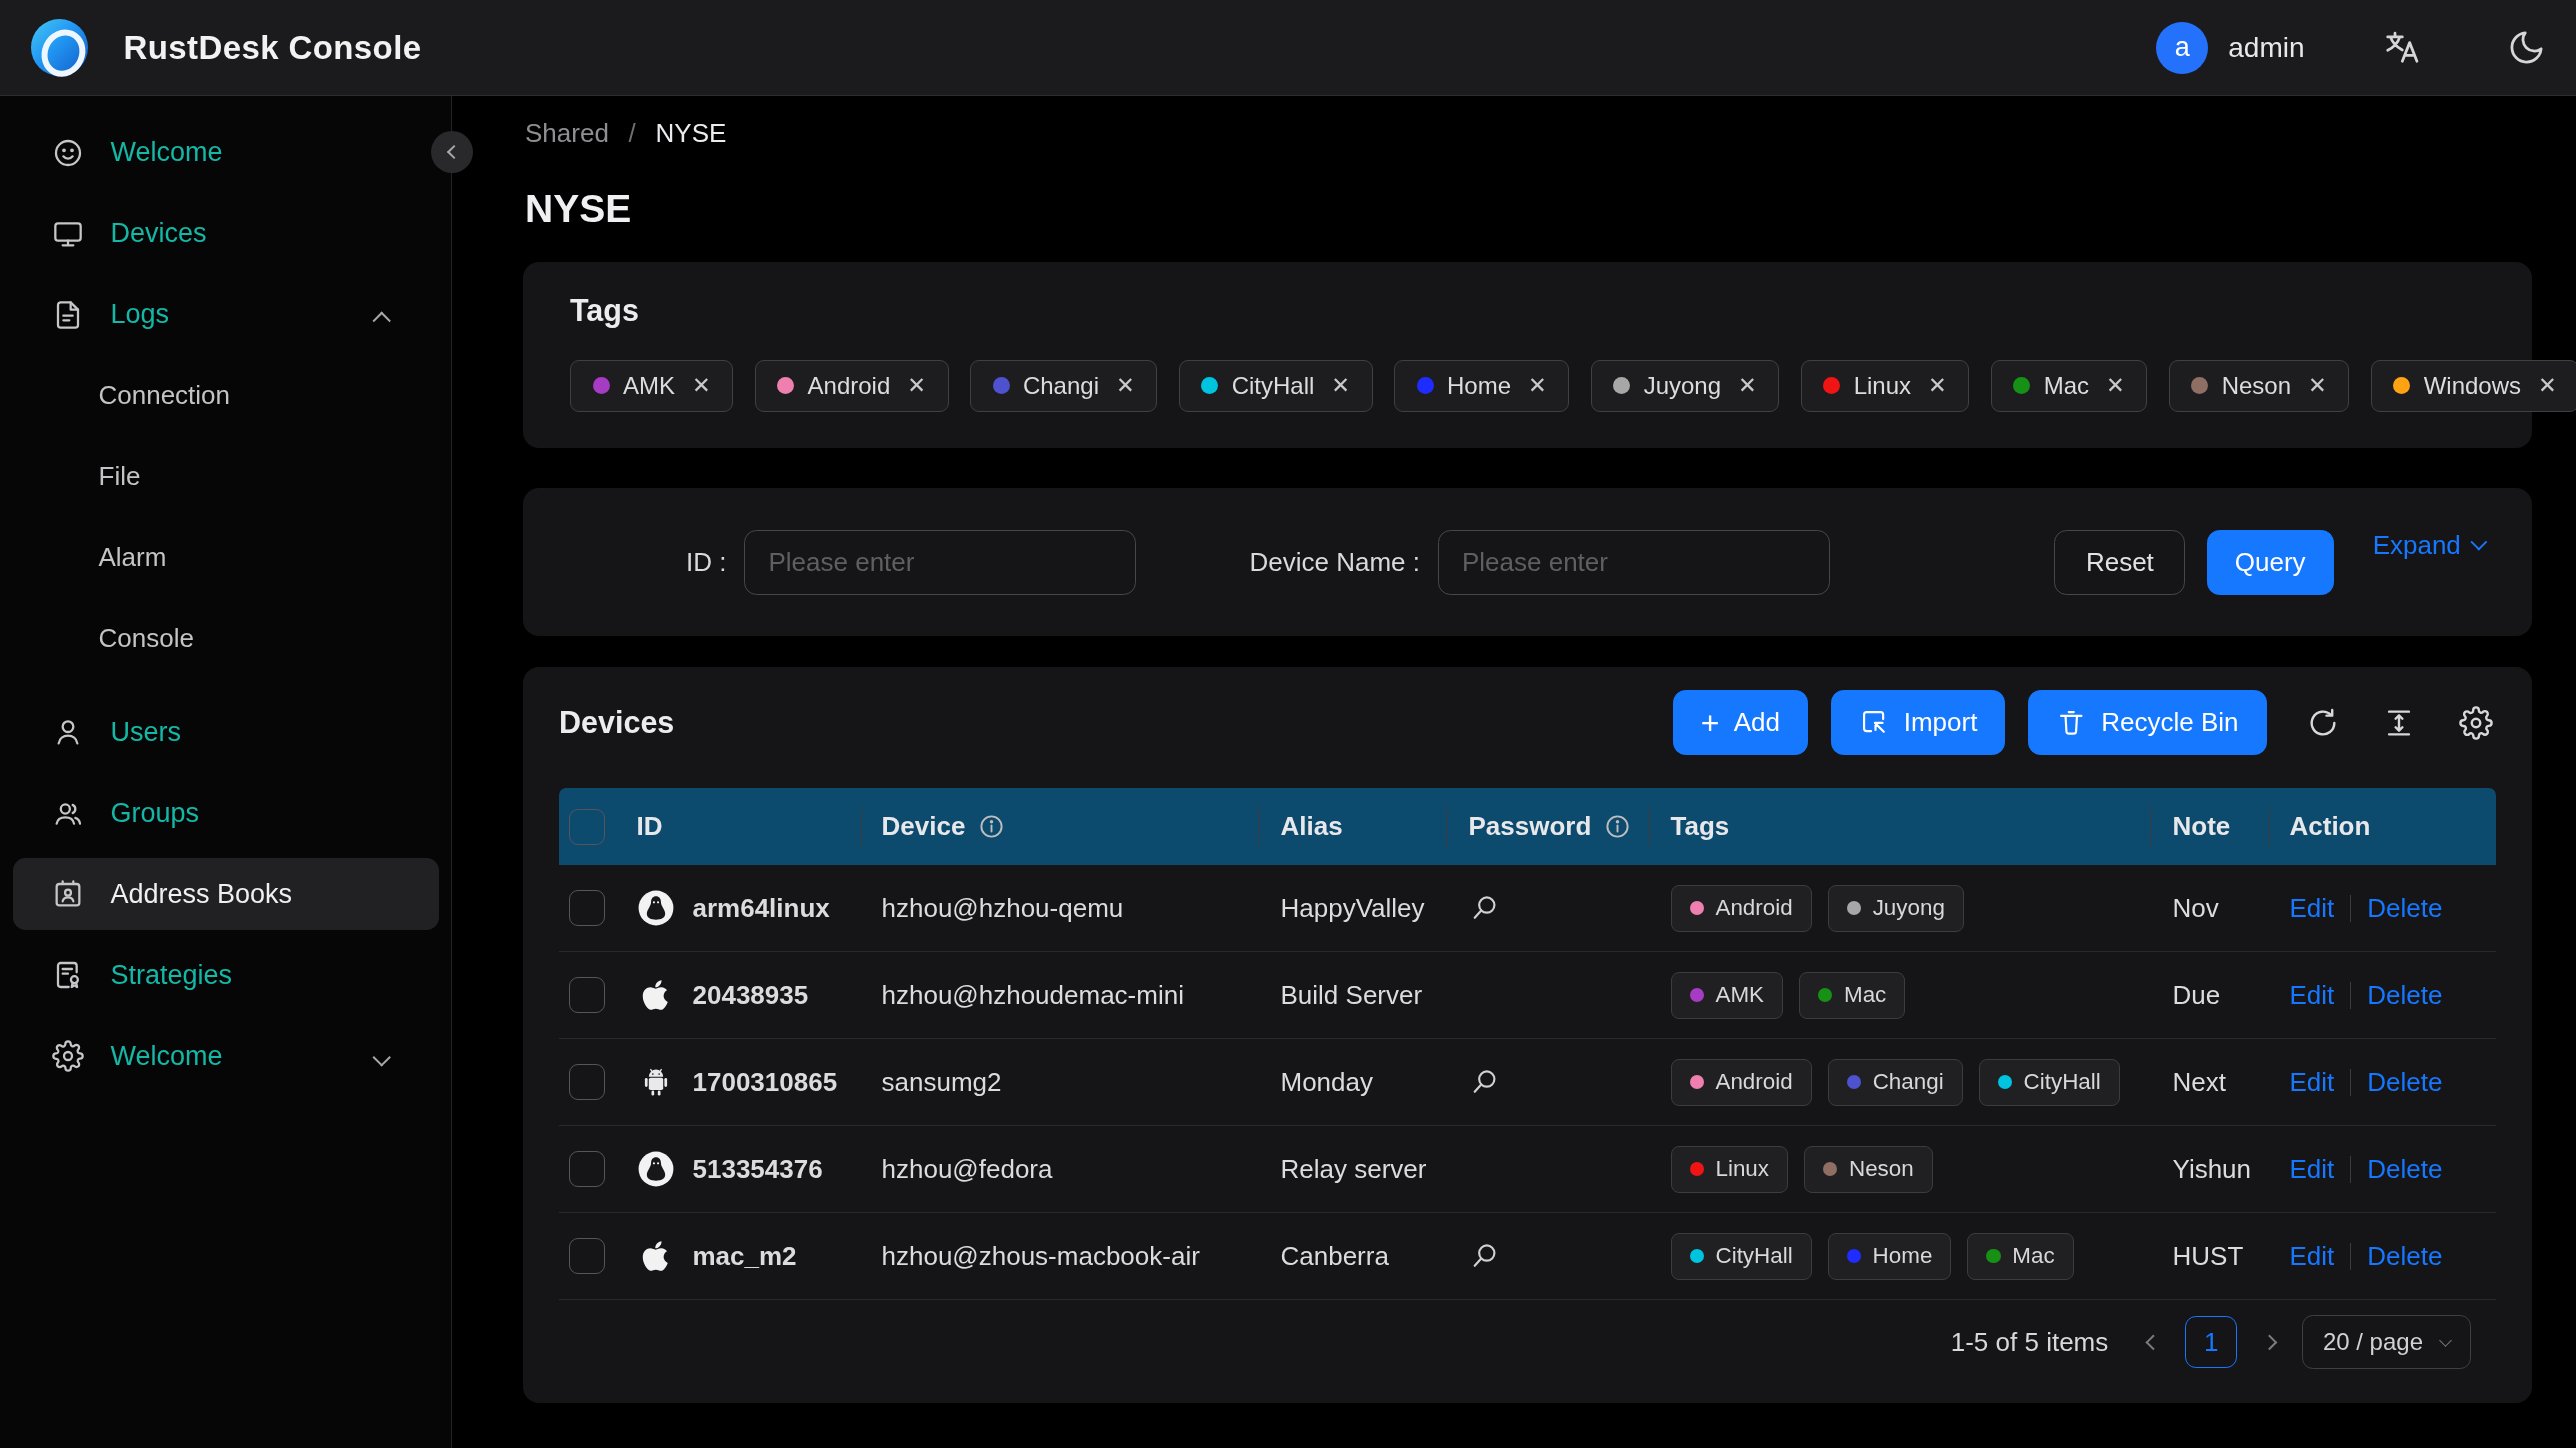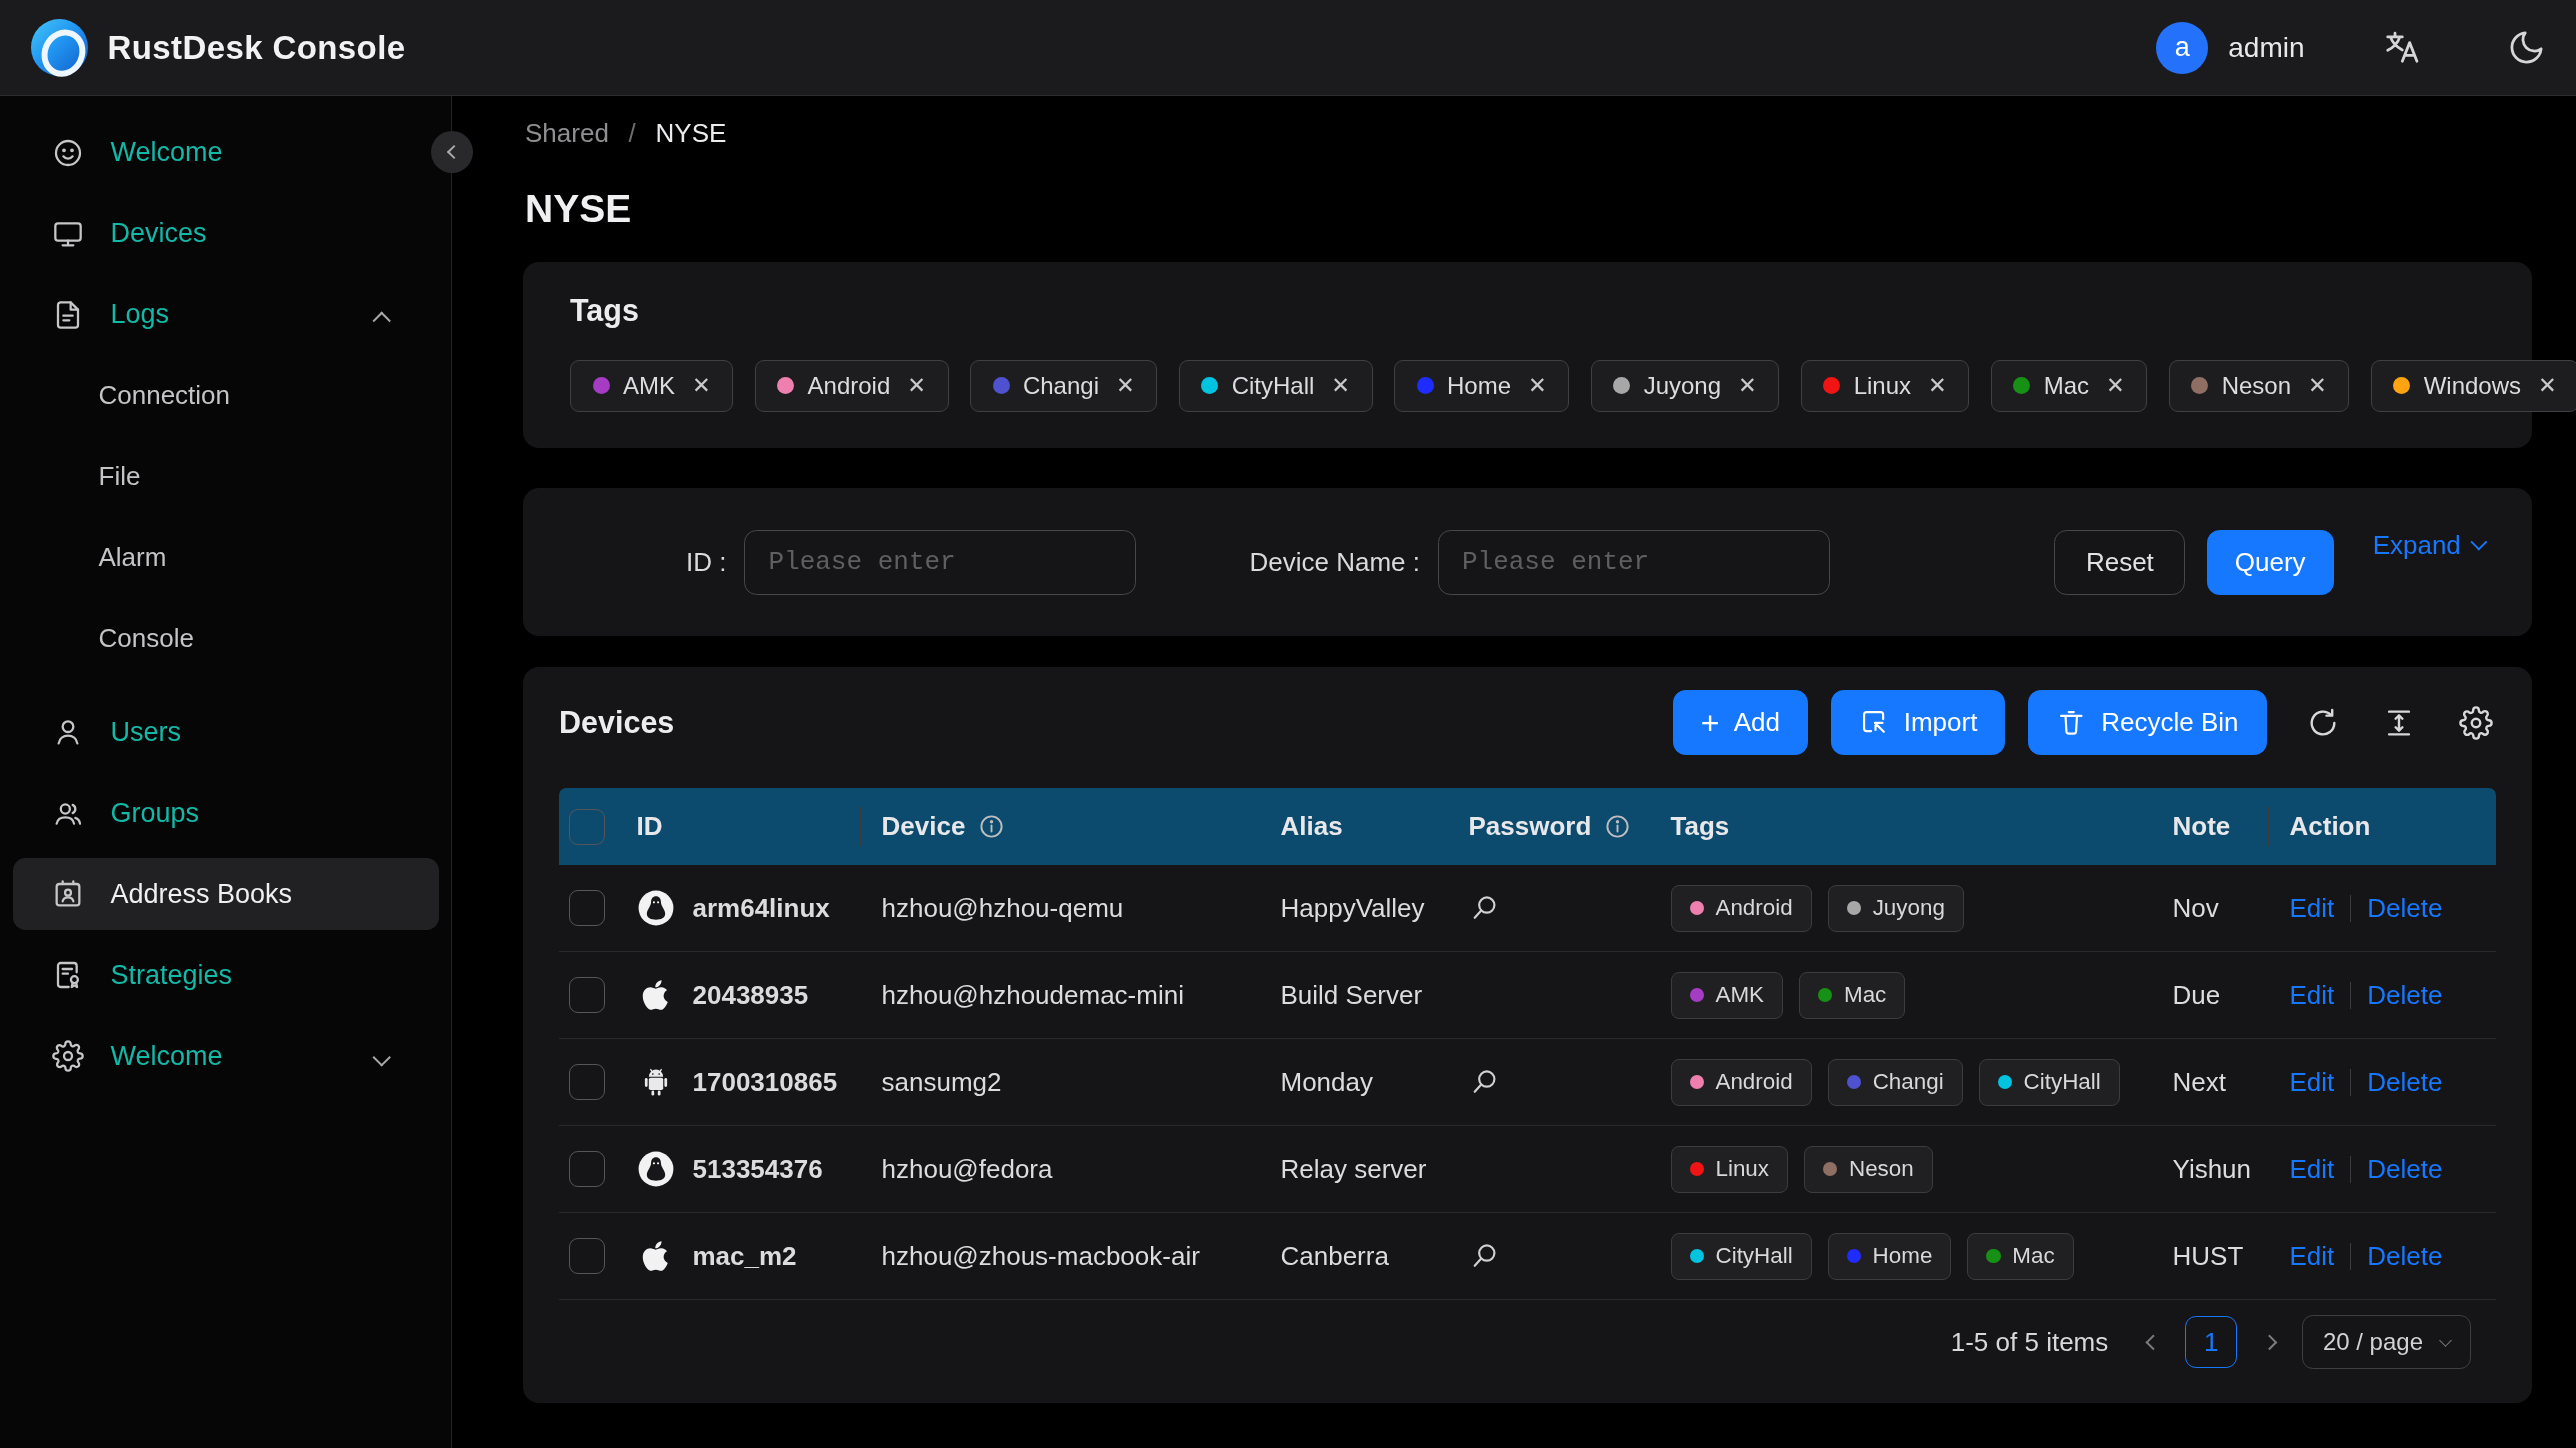--- a/index.html
+++ b/index.html
@@ -9,21 +9,21 @@
 
   
   .topbar { position:absolute; top:0; left:0; right:0; height:96px;
     background:#1b1b1d; border-bottom:0.9px solid #2c2c2e;
     display:flex; align-items:center; padding:0 30.5px; z-index:5; }
   .logo { width:57px; height:57px; border-radius:50%;
     background:linear-gradient(135deg,#45c8f5 0%,#2196f3 45%,#1259c4 100%);
     position:relative; flex:0 0 auto; }
   .logo::after { content:""; position:absolute; left:11.7px; top:10px; width:30.5px; height:36px;
     border:6.3px solid #eef6ff; border-radius:50%; transform:rotate(24deg); }
-  .app-title { font-size:33px; font-weight:bold; color:#f2f2f2; margin-left:20px; letter-spacing:0.4px; }
+  .app-title { font-size:33px; font-weight:bold; color:#f2f2f2; margin-left:36px; letter-spacing:0.4px; }
   .topbar-right { margin-left:auto; display:flex; align-items:center; }
   .avatar { width:52px; height:52px; border-radius:50%; background:#2472fc; color:#fff;
     display:flex; align-items:center; justify-content:center; font-size:27px; }
   .username { font-size:28px; color:#e8e8e8; margin:0 0 0 20px; }
   .tb-icon { width:39px; height:39px; color:#d6d6d8; display:flex; align-items:center; justify-content:center; }
   .tb-icon svg { width:39px; height:39px; }
   .gap-lg { margin-left:77px; } .gap-xl { margin-left:86px; }
 
   
   .sidebar { position:absolute; top:96px; left:0; bottom:0; width:452px;
@@ -64,21 +64,21 @@
   .chips-list { display:flex; align-items:center; gap:21.5px; }
   .chip { height:52px; display:inline-flex; align-items:center; gap:13.4px; padding:0 21.5px;
     background:#1d1d20; border:0.9px solid #404044; border-radius:9px; cursor:pointer; }
   .chip .dot { width:17px; height:17px; border-radius:50%; flex:0 0 auto; }
   .chip .lbl { font-size:24px; color:#dcdcde; }
   .chip .x { font-size:22.4px; color:#c9c9cb; margin-left:3.6px; cursor:pointer; }
 
   .panel-filter { top:392px; height:148px; display:flex; align-items:center; padding:0 47px; }
   .f-label { font-size:26px; color:#dadadc; margin-right:18px; }
   .f-input { width:392px; height:65px; background:transparent; border:0.9px solid #47474b; border-radius:12.5px;
-    font-size:26px; color:#e6e6e8; padding:0 23px; outline:none; font-family:Liberation Mono, monospace; }
+    font-size:26px; color:#e6e6e8; padding:0 23px; outline:none; font-family:Liberation Sans, sans-serif; }
   .f-input::placeholder { color:#5f5f63; }
   .fi-1 { margin-left:116px; } .fi-2 { margin-left:113px; }
   .f-actions { margin-left:auto; display:flex; align-items:flex-start;padding-left:24px; }
   .btn { height:65px; border-radius:12.5px; font-size:26px; cursor:pointer; display:inline-flex;
     align-items:center; justify-content:center; font-family:"Liberation Sans",sans-serif; }
   .btn-ghost { background:transparent; border:0.9px solid #47474b; color:#e2e2e4; padding:0 30.5px; }
   .btn-primary { background:#1677ff; border:0.9px solid #1677ff; color:#fff; padding:0 27px; }
   .expand-link { display:inline-flex; align-items:center; gap:12.5px; color:#1677ff; font-size:26px;
     margin-left:39px; cursor:pointer; }
   .expand-link .chev { border-color:#1677ff; width:11.7px; height:11.7px; border-width:2.7px; margin-top:-5.4px; }

